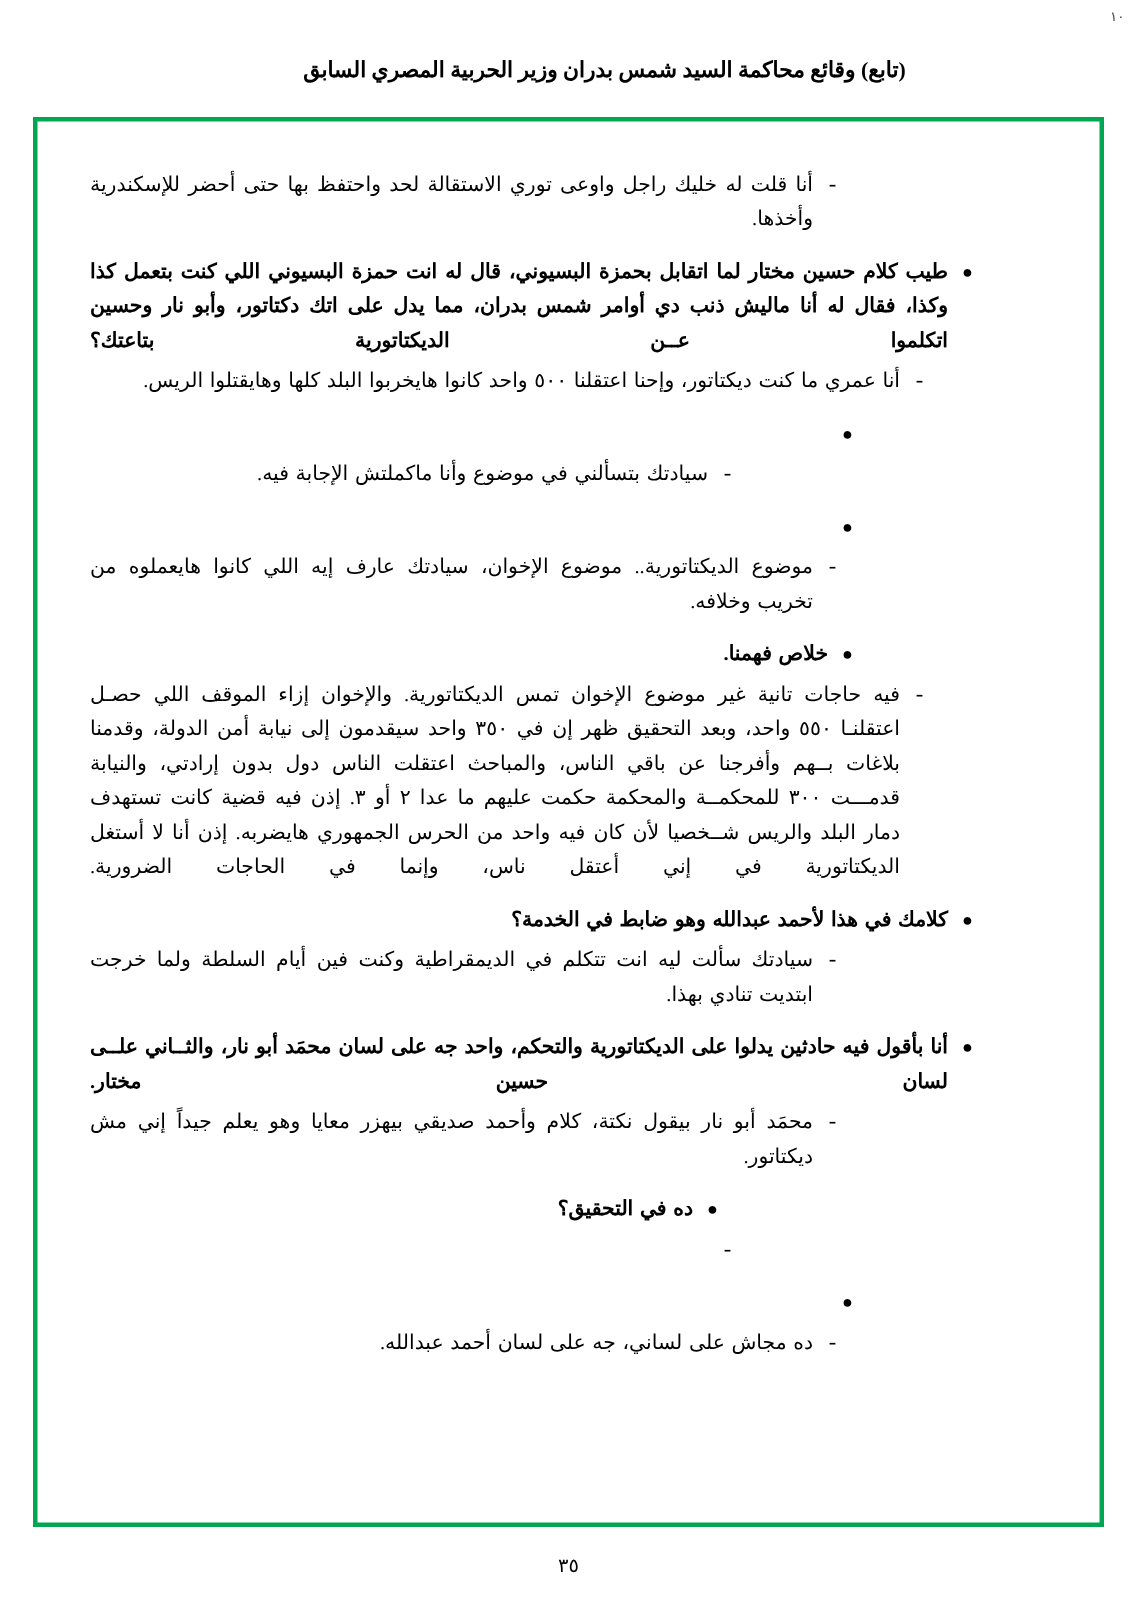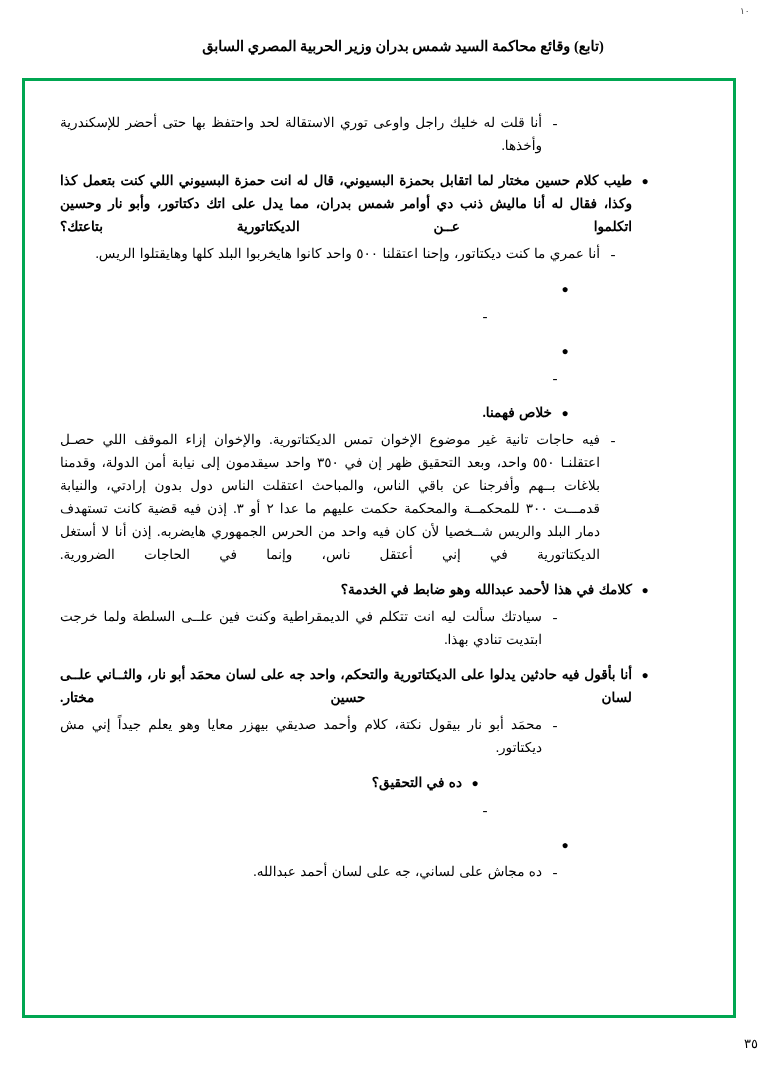--- a/index.html
+++ b/index.html
@@ -97,21 +97,21 @@
   .entry.a.indent-3 { padding-right: 200px; }
   .entry.q.indent-2 { padding-right: 120px; }
   .entry.q.indent-3 { padding-right: 210px; }
   .entry.a.justify .text { text-align-last: justify; }
   .entry.q.justify .text { text-align-last: justify; }
   .page-number {
     position: absolute;
     top: 1036px;
     right: 0;
     left: 0;
-    text-align: right;
+    text-align: center;
     font-size: 13px;
   }
 </style>
 </head>
 <body>
 
 <div class="page">
 
   <div class="corner-mark">١٠</div>
 
@@ -130,42 +130,44 @@
           </div>
           <div class="entry a indent-1">
             <span class="marker">-</span>
             <span class="text">أنا عمري ما كنت ديكتاتور، وإحنا اعتقلنا ٥٠٠ واحد كانوا هايخربوا البلد كلها وهايقتلوا الريس.</span>
           </div>
           <div class="entry q indent-2">
             <span class="marker">●</span>
           </div>
           <div class="entry a indent-3">
             <span class="marker">-</span>
+            <span class="text">سيادتك بتسألني في موضوع وأنا ماكملتش الإجابة فيه.</span>
           </div>
           <div class="entry q indent-2">
             <span class="marker">●</span>
           </div>
           <div class="entry a indent-2">
             <span class="marker">-</span>
+            <span class="text">موضوع الديكتاتورية.. موضوع الإخوان، سيادتك عارف إيه اللي كانوا هايعملوه من تخريب وخلافه.</span>
           </div>
           <div class="entry q indent-2">
             <span class="marker">●</span>
             <span class="text">خلاص فهمنا.</span>
           </div>
           <div class="entry a indent-1 justify">
             <span class="marker">-</span>
             <span class="text">فيه حاجات تانية غير موضوع الإخوان تمس الديكتاتورية. والإخوان إزاء الموقف اللي حصـل اعتقلنـا ٥٥٠ واحد، وبعد التحقيق ظهر إن في ٣٥٠ واحد سيقدمون إلى نيابة أمن الدولة، وقدمنا بلاغات بــهم وأفرجنا عن باقي الناس، والمباحث اعتقلت الناس دول بدون إرادتي، والنيابة قدمـــت ٣٠٠ للمحكمــة والمحكمة حكمت عليهم ما عدا ٢ أو ٣. إذن فيه قضية كانت تستهدف دمار البلد والريس شــخصيا لأن كان فيه واحد من الحرس الجمهوري هايضربه. إذن أنا لا أستغل الديكتاتورية في إني أعتقل ناس، وإنما في الحاجات الضرورية.</span>
           </div>
           <div class="entry q indent-1">
             <span class="marker">●</span>
             <span class="text">كلامك في هذا لأحمد عبدالله وهو ضابط في الخدمة؟</span>
           </div>
           <div class="entry a indent-2">
             <span class="marker">-</span>
-            <span class="text">سيادتك سألت ليه انت تتكلم في الديمقراطية وكنت فين علــى السلطة ولما خرجت ابتديت تنادي بهذا.</span>
+            <span class="text">سيادتك سألت ليه انت تتكلم في الديمقراطية وكنت فين أيام السلطة ولما خرجت ابتديت تنادي بهذا.</span>
           </div>
           <div class="entry q indent-1 justify">
             <span class="marker">●</span>
             <span class="text">أنا بأقول فيه حادثين يدلوا على الديكتاتورية والتحكم، واحد جه على لسان محمَد أبو نار، والثــاني علــى لسان حسين مختار.</span>
           </div>
           <div class="entry a indent-2">
             <span class="marker">-</span>
             <span class="text">محمَد أبو نار بيقول نكتة، كلام وأحمد صديقي بيهزر معايا وهو يعلم جيداً إني مش ديكتاتور.</span>
           </div>
           <div class="entry q indent-3">

